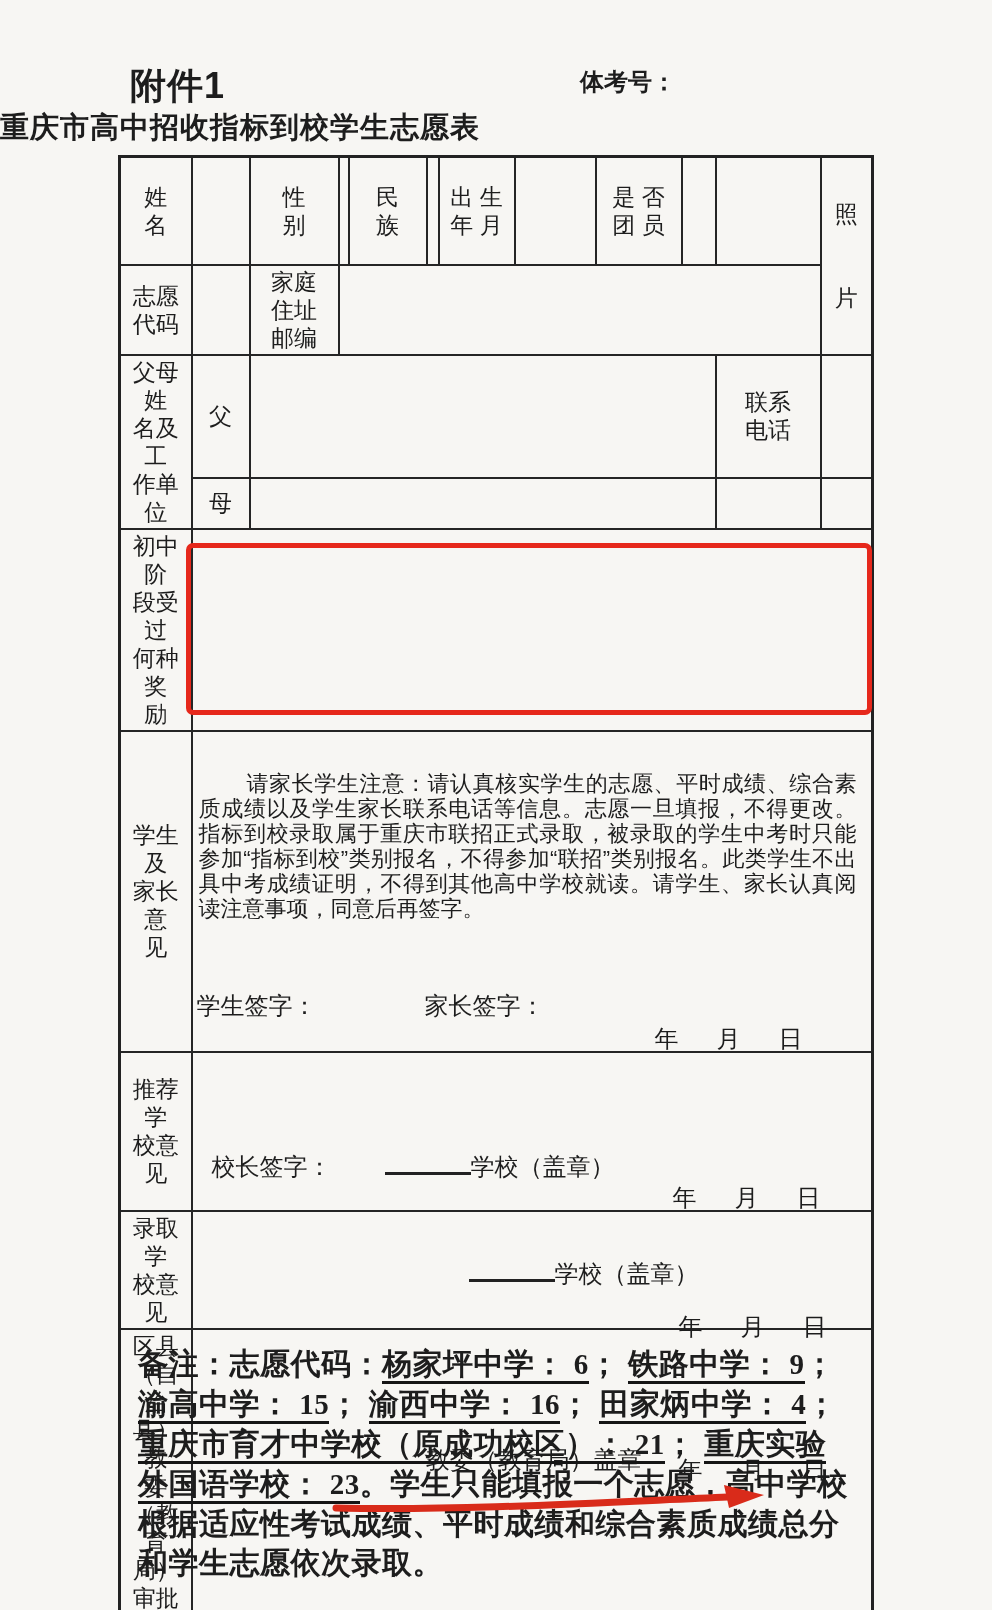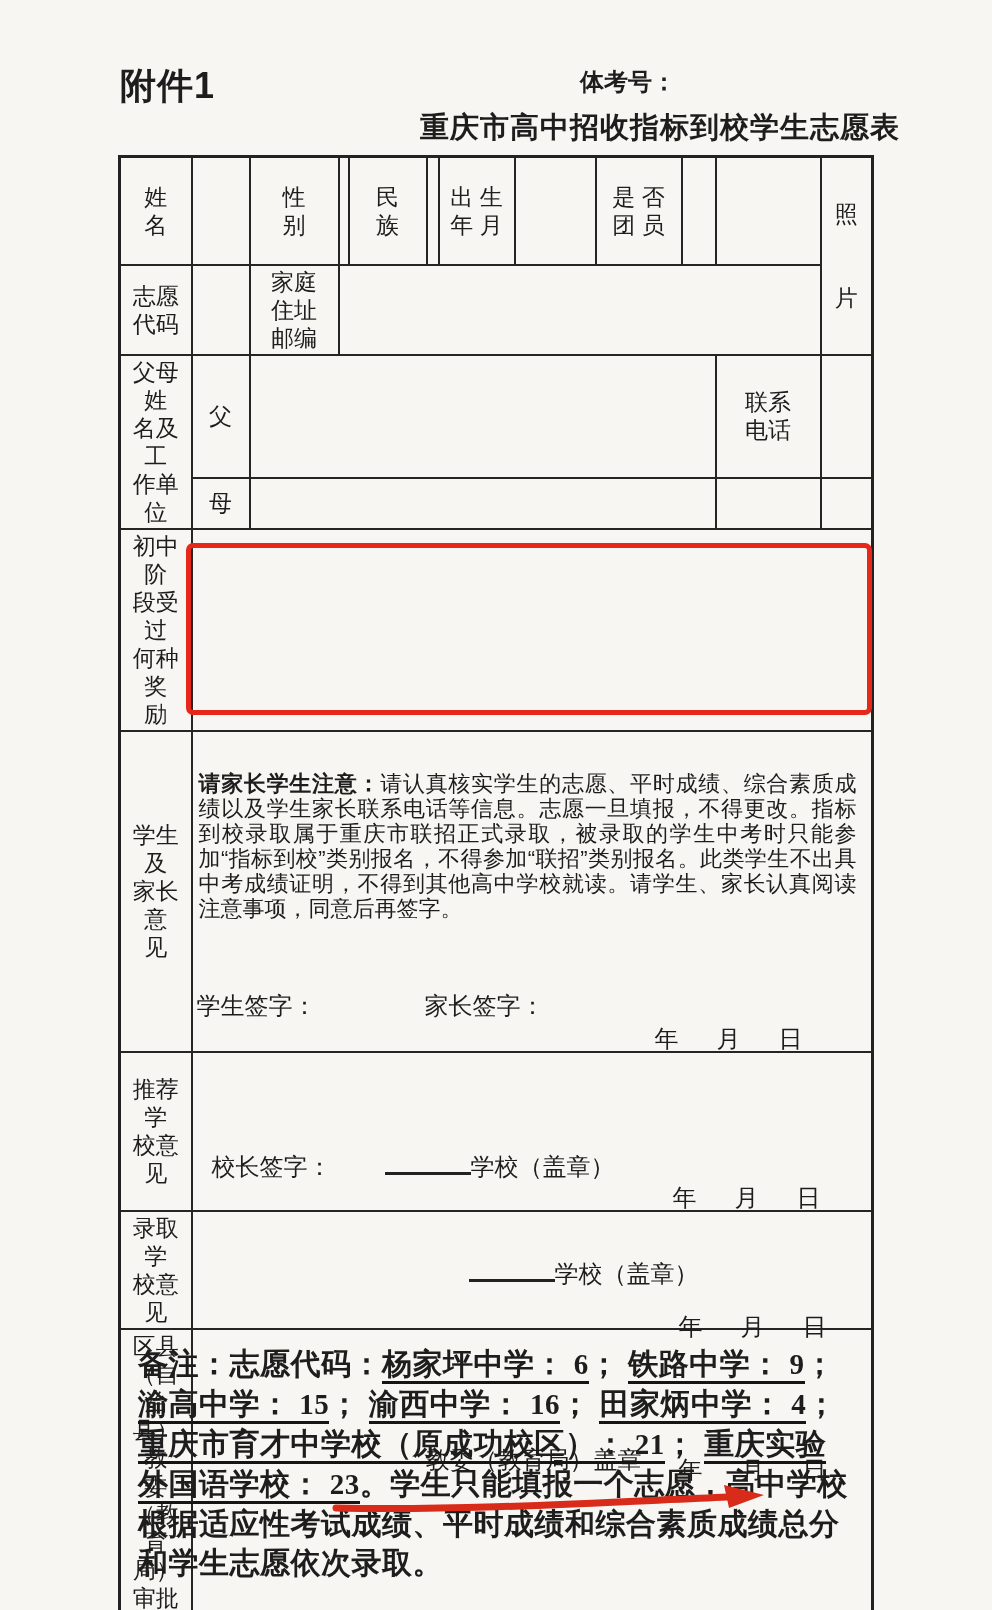--- a/index.html
+++ b/index.html
@@ -6,23 +6,23 @@
   html,body { background:#e9e8e6; }
   .page {
     position:relative;
     width:992px; height:1610px;
     background:#f7f6f3;
     font-family:"Liberation Sans","DejaVu Sans",sans-serif;
     color:#1d1d1d;
     overflow:hidden;
   }
   
-  .attachment { position:absolute; left:120px; top:62px; font-size:36px; font-weight:600; letter-spacing:1px; }
+  .attachment { position:absolute; left:130px; top:62px; font-size:36px; font-weight:600; letter-spacing:1px; }
   .exam-no    { position:absolute; left:580px; top:66px; font-size:24px; font-weight:700; }
-  .doc-title  { position:absolute; left:0; top:108px; width:900px; text-align:right; font-size:29px; font-weight:700; letter-spacing:1px; }
+  .doc-title  { position:absolute; left:0; top:108px; width:900px; text-align:left; font-size:29px; font-weight:700; letter-spacing:1px; }
   
   table.form {
     position:absolute; left:118px; top:155px;
     width:753px; border-collapse:collapse; table-layout:fixed;
     border:3px solid #222;
   }
   table.form td {
     border:2px solid #252525;
     vertical-align:middle;
     text-align:center;
@@ -35,21 +35,21 @@
   td.lbl   { font-weight:500; }
   td.lh25  { line-height:25px; }
   td.lh24  { line-height:24px; }
   td.photo { line-height:40px; font-size:24px; }
   td.content { position:relative; padding:0; white-space:normal; }
   
   .notice {
     position:absolute; left:6px; top:14px; width:658px;
     font-size:22px; line-height:25px; text-align:justify;
   }
-  .notice b { font-weight:700; }
+  .notice b { font-weight:400;margin-left:48px; }
   .sig { position:absolute; font-size:24px; }
   .blank-line { position:absolute; height:22px; border-bottom:3px solid #222; }
   .date { position:absolute; display:flex; gap:38px; font-size:24px; }
   
   .red-box {
     position:absolute; left:186px; top:543px; width:686px; height:172px;
     border:5px solid #e6281b; border-radius:7px;
     pointer-events:none;
   }
   .red-arrow { position:absolute; left:330px; top:1478px; pointer-events:none; }

